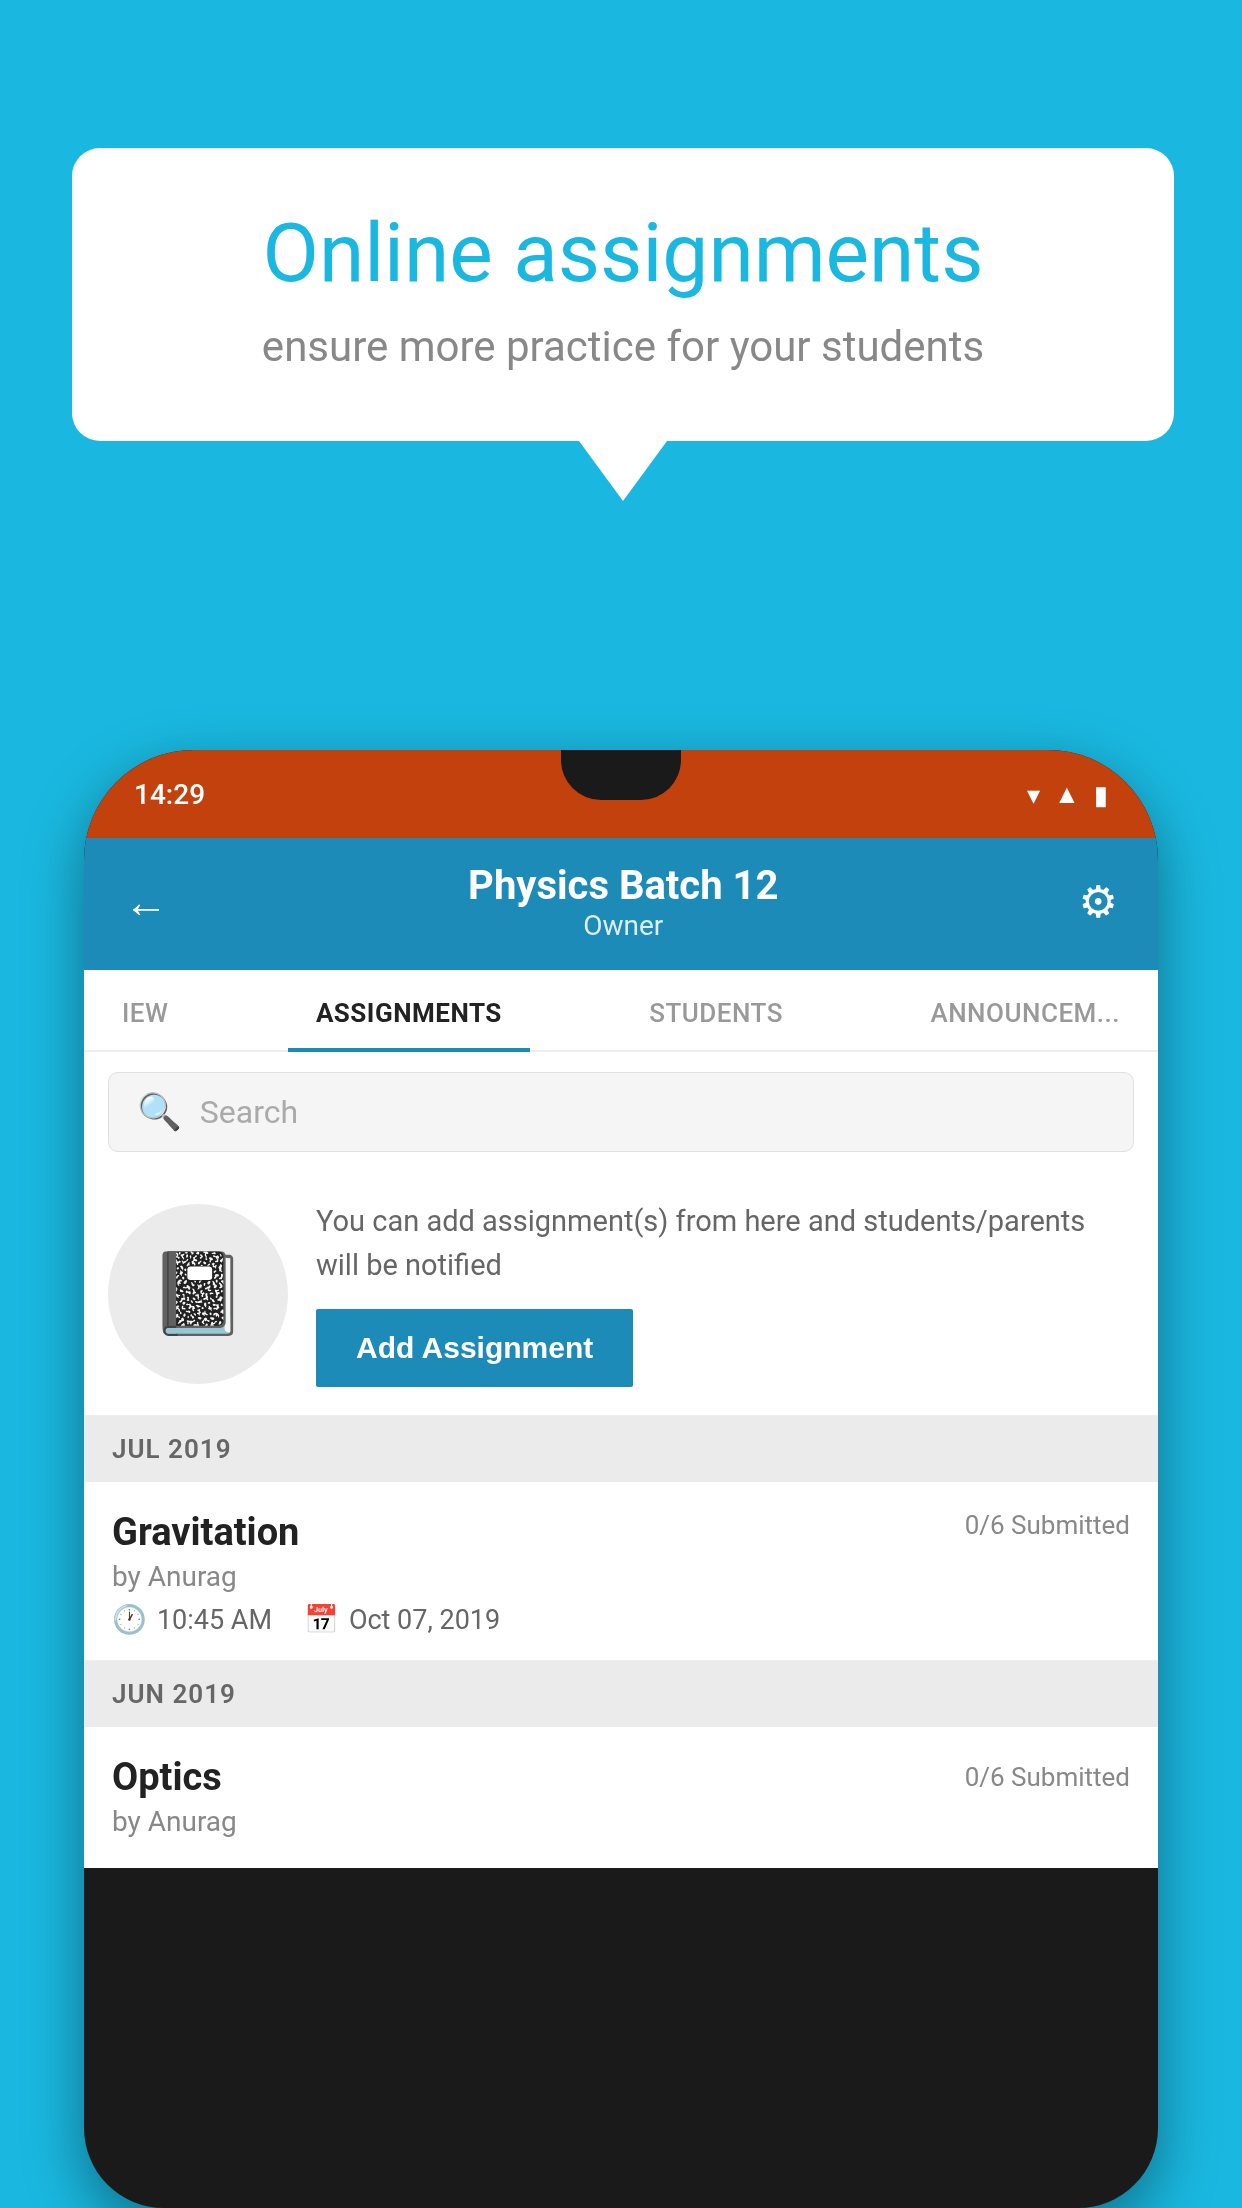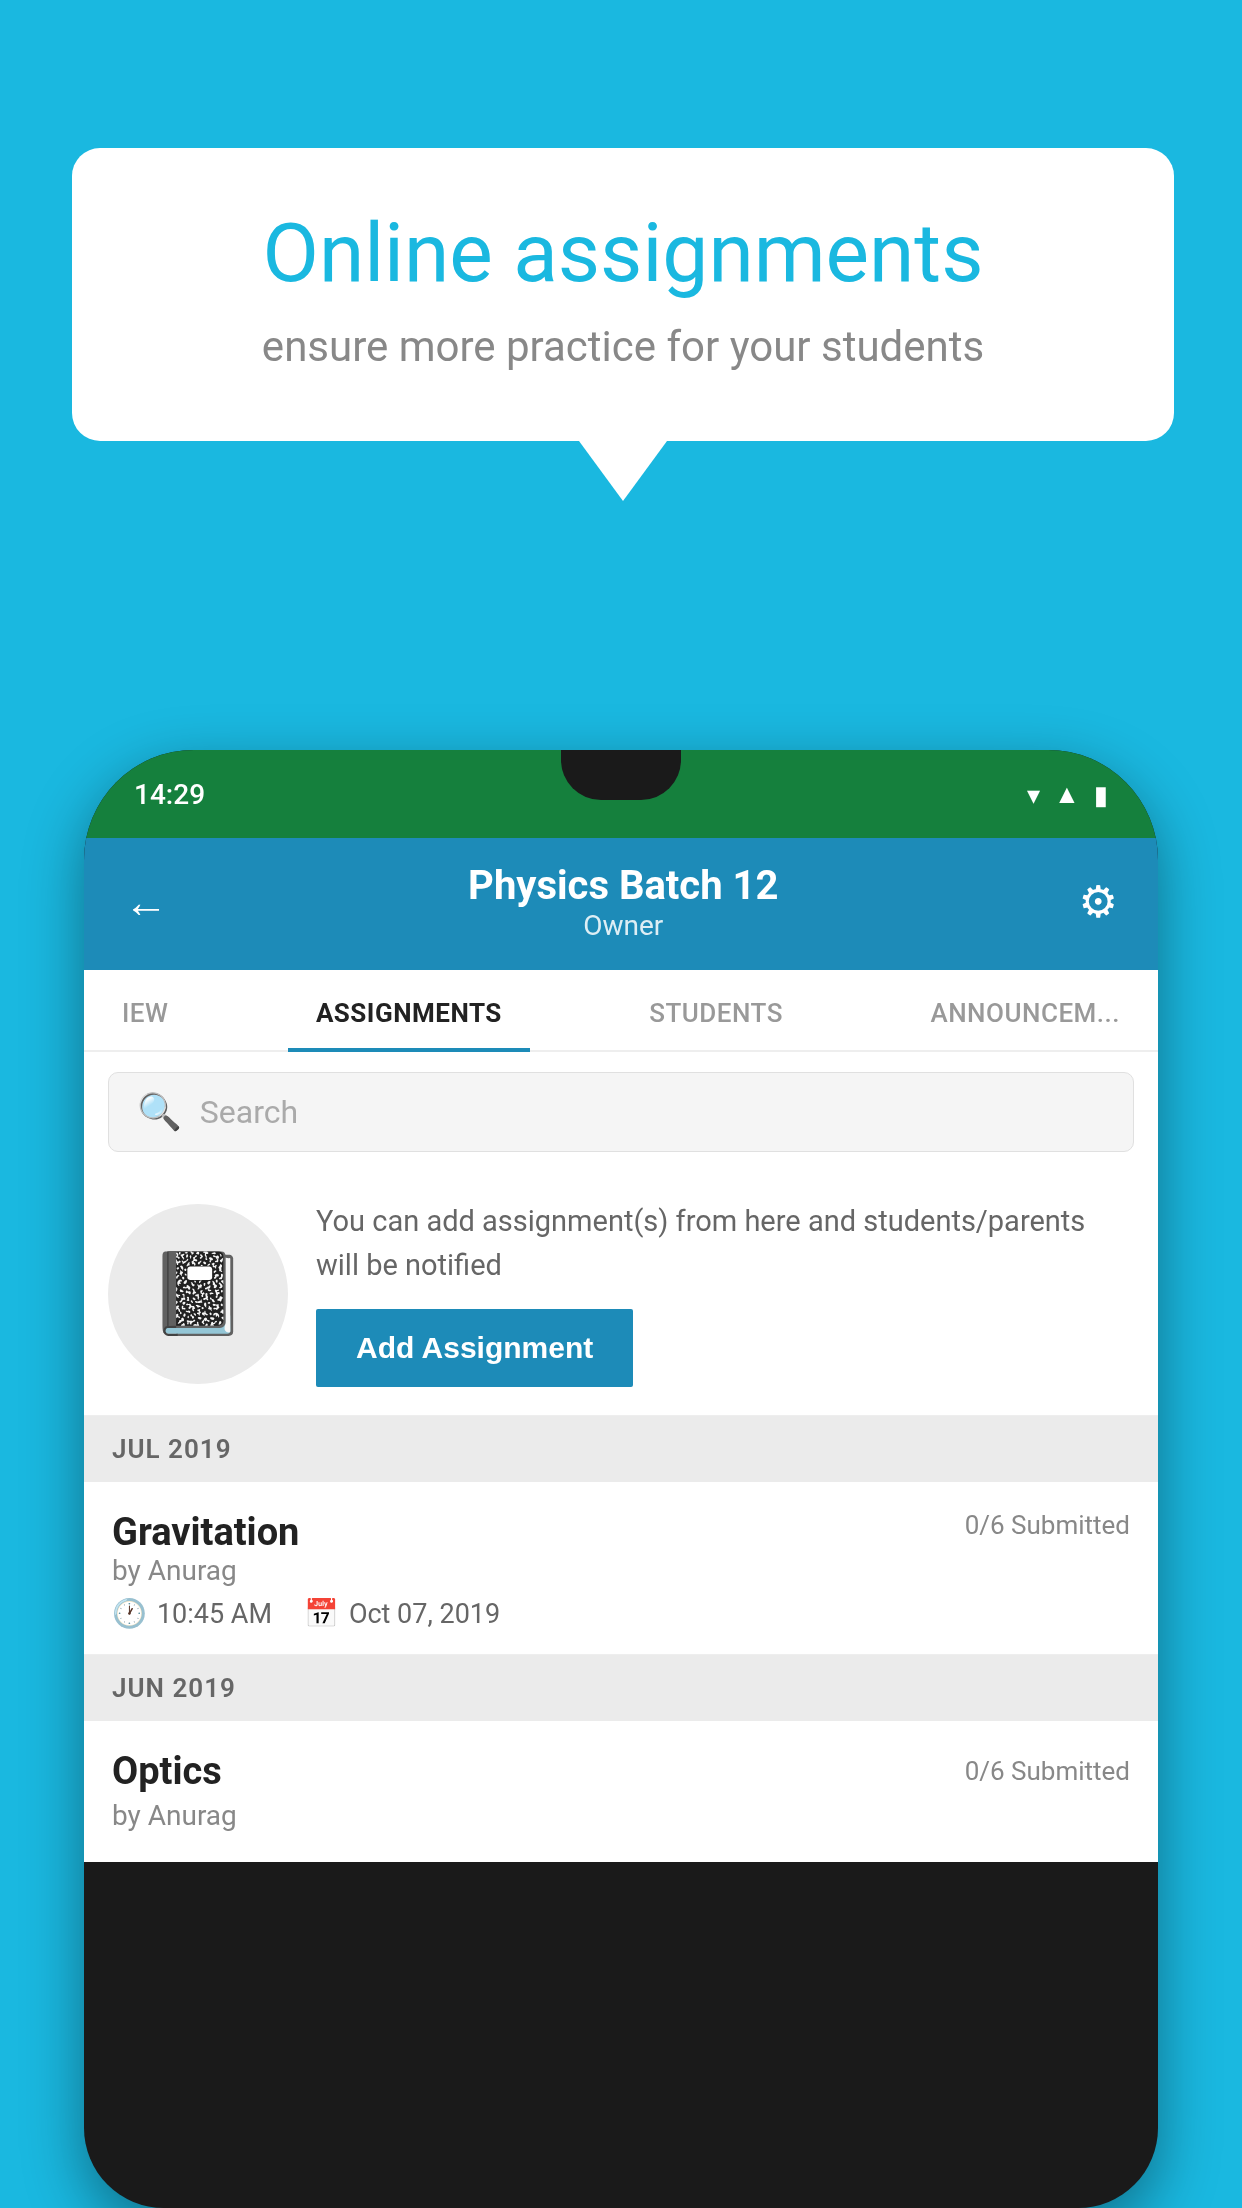--- a/index.html
+++ b/index.html
@@ -59,21 +59,21 @@
       right: 84px;
       bottom: 0;
       background: #1a1a1a;
       border-radius: 110px 110px 80px 80px;
       overflow: hidden;
       box-shadow: 0 20px 60px rgba(0,0,0,0.4);
     }
 
     
     .phone-top-bar {
-      background: #15803d;
+      background: #c2410c;
       height: 88px;
       position: relative;
       display: flex;
       align-items: center;
       padding: 0 40px;
     }
     .phone-notch {
       position: absolute;
       top: 0;
       left: 50%;
@@ -249,20 +249,21 @@
     
     .assignment-item {
       background: white;
       padding: 28px 28px 24px;
       border-bottom: 1px solid #eee;
     }
     .assignment-top-row {
       display: flex;
       justify-content: space-between;
       align-items: flex-start;
+      margin-bottom: 6px;
     }
     .assignment-title {
       font-size: 38px;
       font-weight: 700;
       color: #222;
     }
     .assignment-submitted {
       font-size: 26px;
       color: #888;
     }

